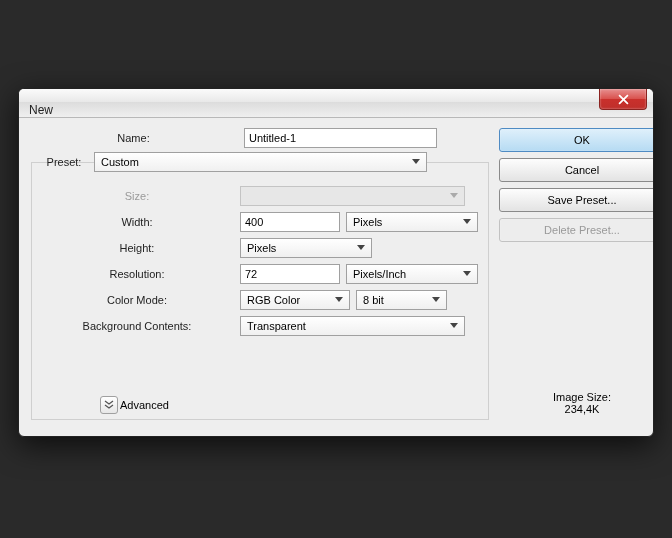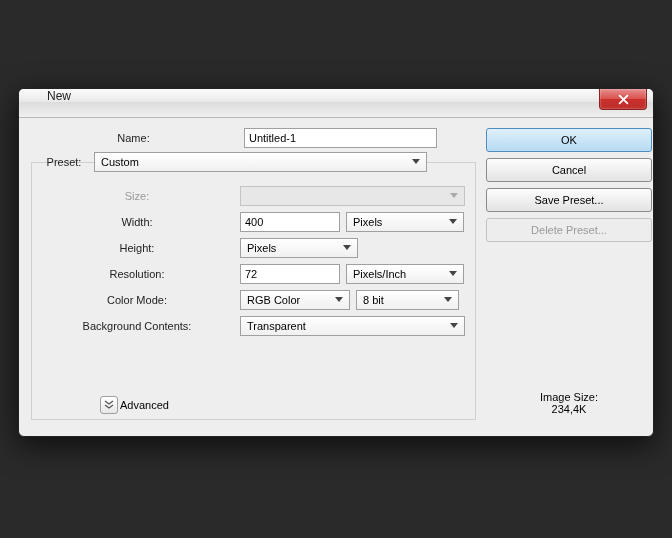--- a/index.html
+++ b/index.html
@@ -22,22 +22,22 @@
     border-radius: 6px;
     box-shadow: 0 8px 30px rgba(0,0,0,0.7);
     overflow: hidden;
     box-sizing: border-box;
   }
   .titlebar {
     height: 28px;
     background: linear-gradient(to bottom, #fbfbfb 0%, #e9e9e9 45%, #dcdcdc 46%, #efefef 100%);
     border-bottom: 1px solid #b8b8b8;
     display: flex;
-    align-items: flex-start;
-    padding-left: 28px;
+    align-items: flex-end;
+    padding-left: 10px;
     position: relative;
   }
   .titlebar .title {
     color: #222;
     font-size: 12px;
   }
   .close-btn {
     position: absolute;
     right: 6px;
     top: 0px;
@@ -129,23 +129,23 @@
   .group-row {
     display: flex;
     align-items: center;
     gap: 6px;
     margin-bottom: 6px;
   }
   .group-row .lbl { width: 190px; }
   .preset-combo { width: 225px; }
   .size-combo { width: 225px; }
   .num-field { width: 100px; }
-  .unit-combo { width: 118px; }
+  .unit-combo { width: 132px; }
   .mode-combo { width: 110px; }
-  .bit-combo  { width: 103px; }
+  .bit-combo  { width: 91px; }
   .bg-combo   { width: 225px; }
 
   .adv-row {
     position: absolute;
     left: 62px;
     bottom: 3px;
     display: flex;
     align-items: center;
     gap: 2px;
     background: #eeeeee;

